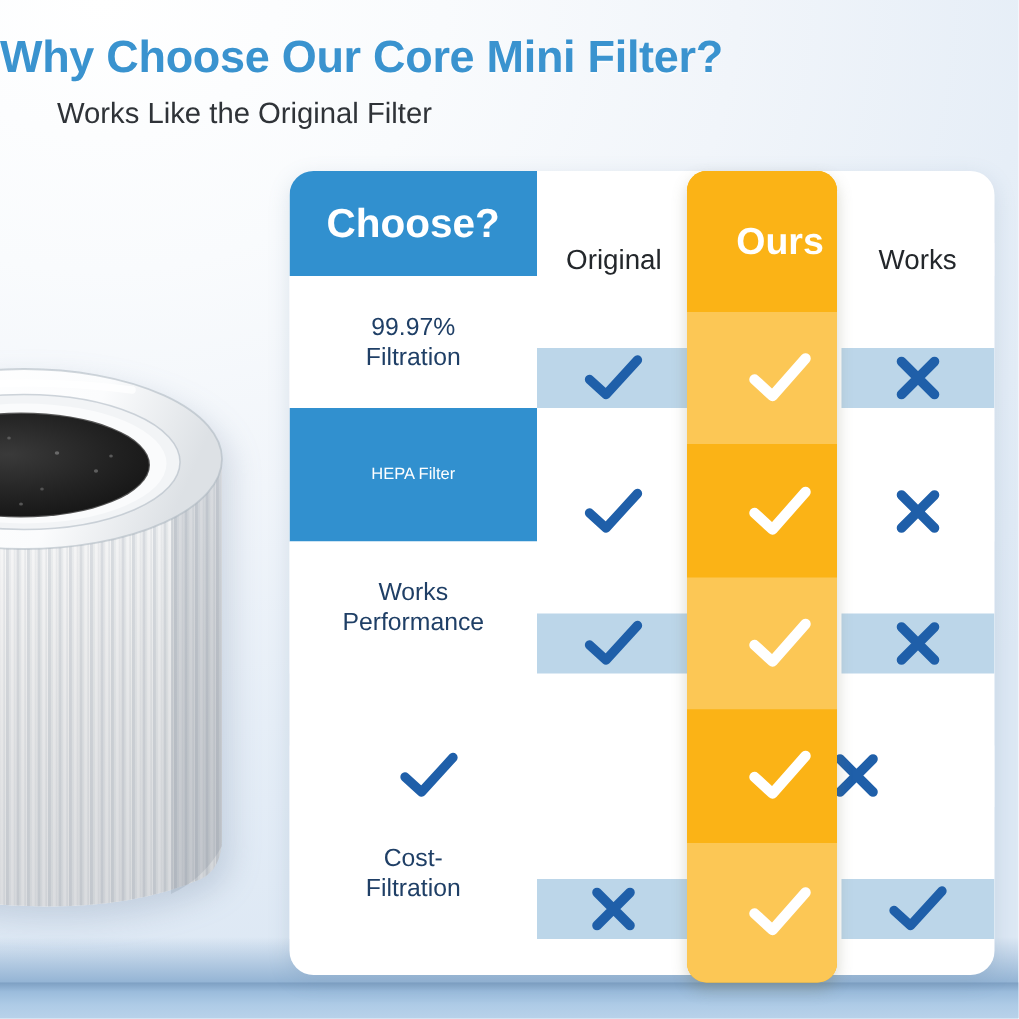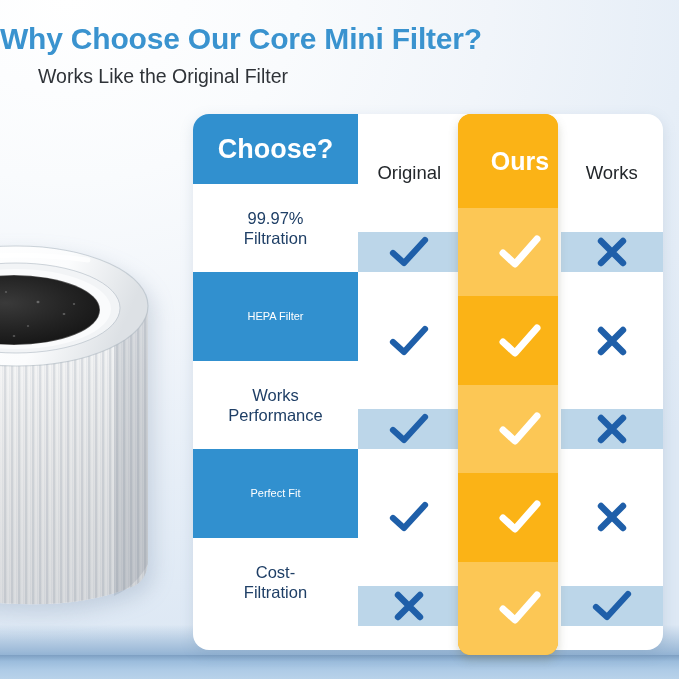--- a/index.html
+++ b/index.html
@@ -250,23 +250,20 @@
       </div>
       <div class="cell-mark ours ours-spacer"></div>
       <div class="cell-mark shade-blue">
         <svg class="glyph" width="34" height="34" viewBox="0 0 34 34">
           <path d="M6,6 L28,28 M28,6 L6,28" fill="none" stroke="#1f5fa9" stroke-width="6.4" stroke-linecap="round"></path>
         </svg>
       </div>
     </div>
 
     <div class="trow body">
-      <div class="cell-label blue">
-        <span>Perfect Fit</span>
-      </div>
       <div class="cell-mark shade-light">
         <svg class="glyph" width="40" height="34" viewBox="0 0 40 34">
           <path d="M4,18 L15,28 L36,5" fill="none" stroke="#1f5fa9" stroke-width="6.2" stroke-linecap="round" stroke-linejoin="round"></path>
         </svg>
       </div>
       <div class="cell-mark ours ours-spacer"></div>
       <div class="cell-mark shade-light">
         <svg class="glyph" width="34" height="34" viewBox="0 0 34 34">
           <path d="M6,6 L28,28 M28,6 L6,28" fill="none" stroke="#1f5fa9" stroke-width="6.4" stroke-linecap="round"></path>
         </svg>

